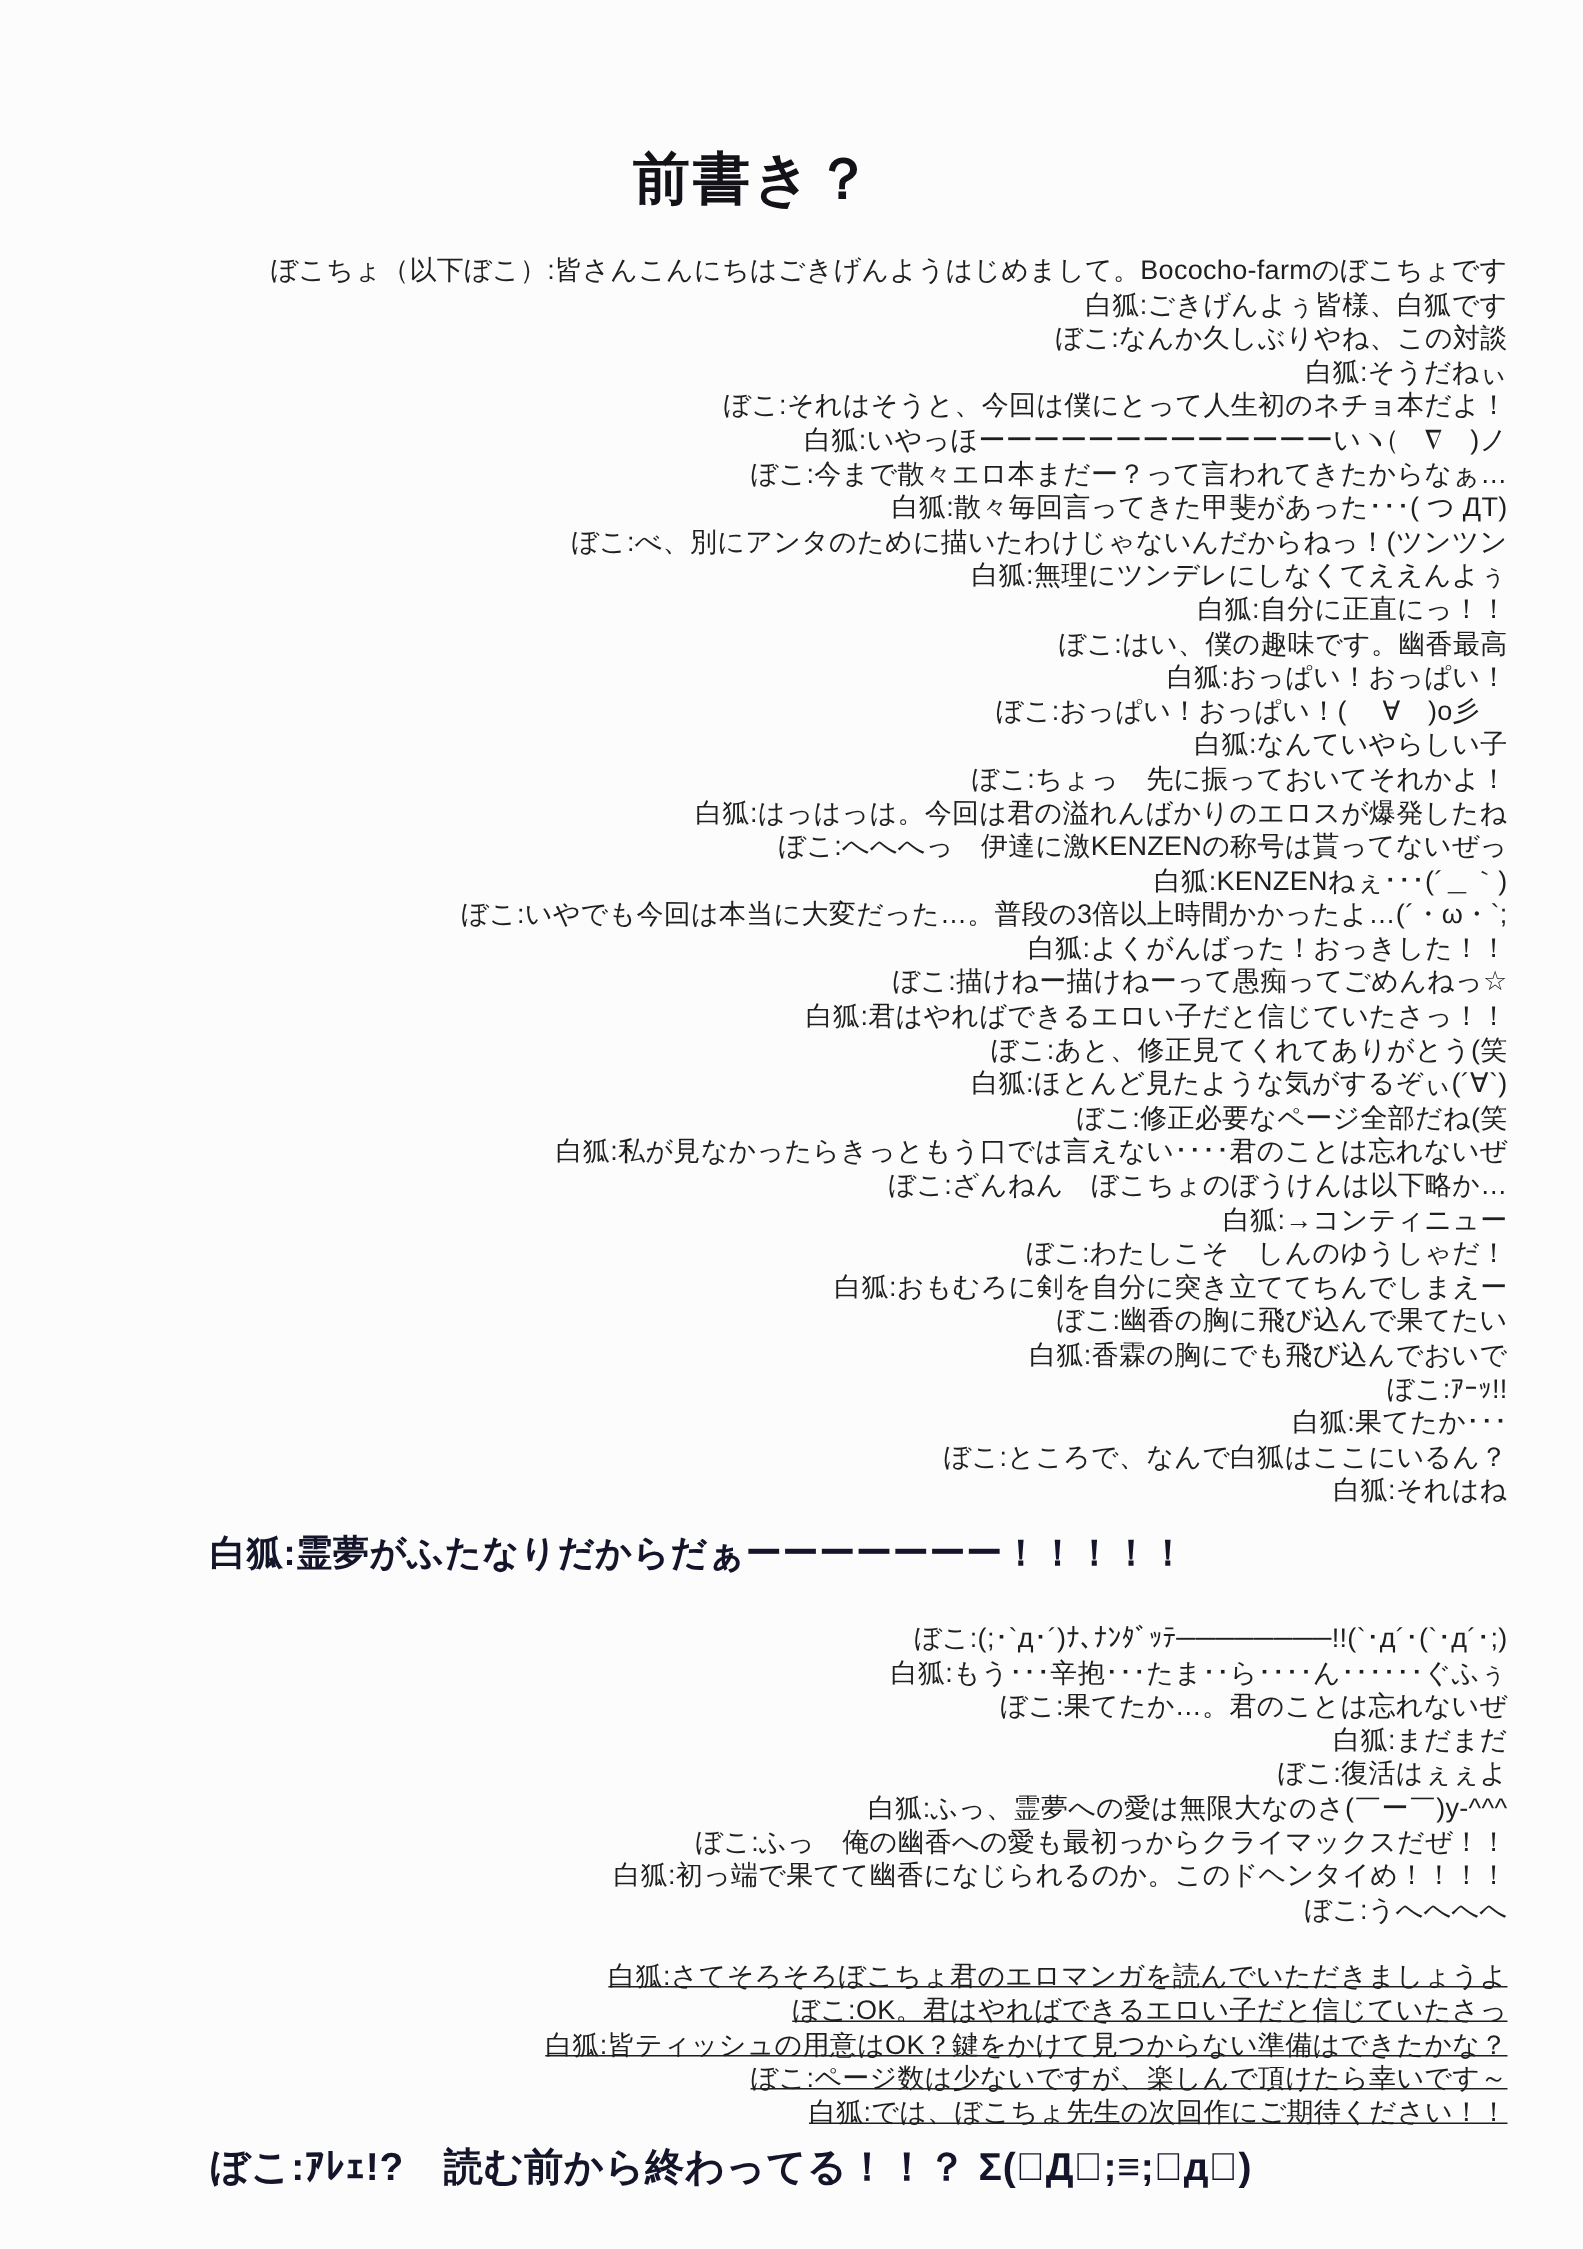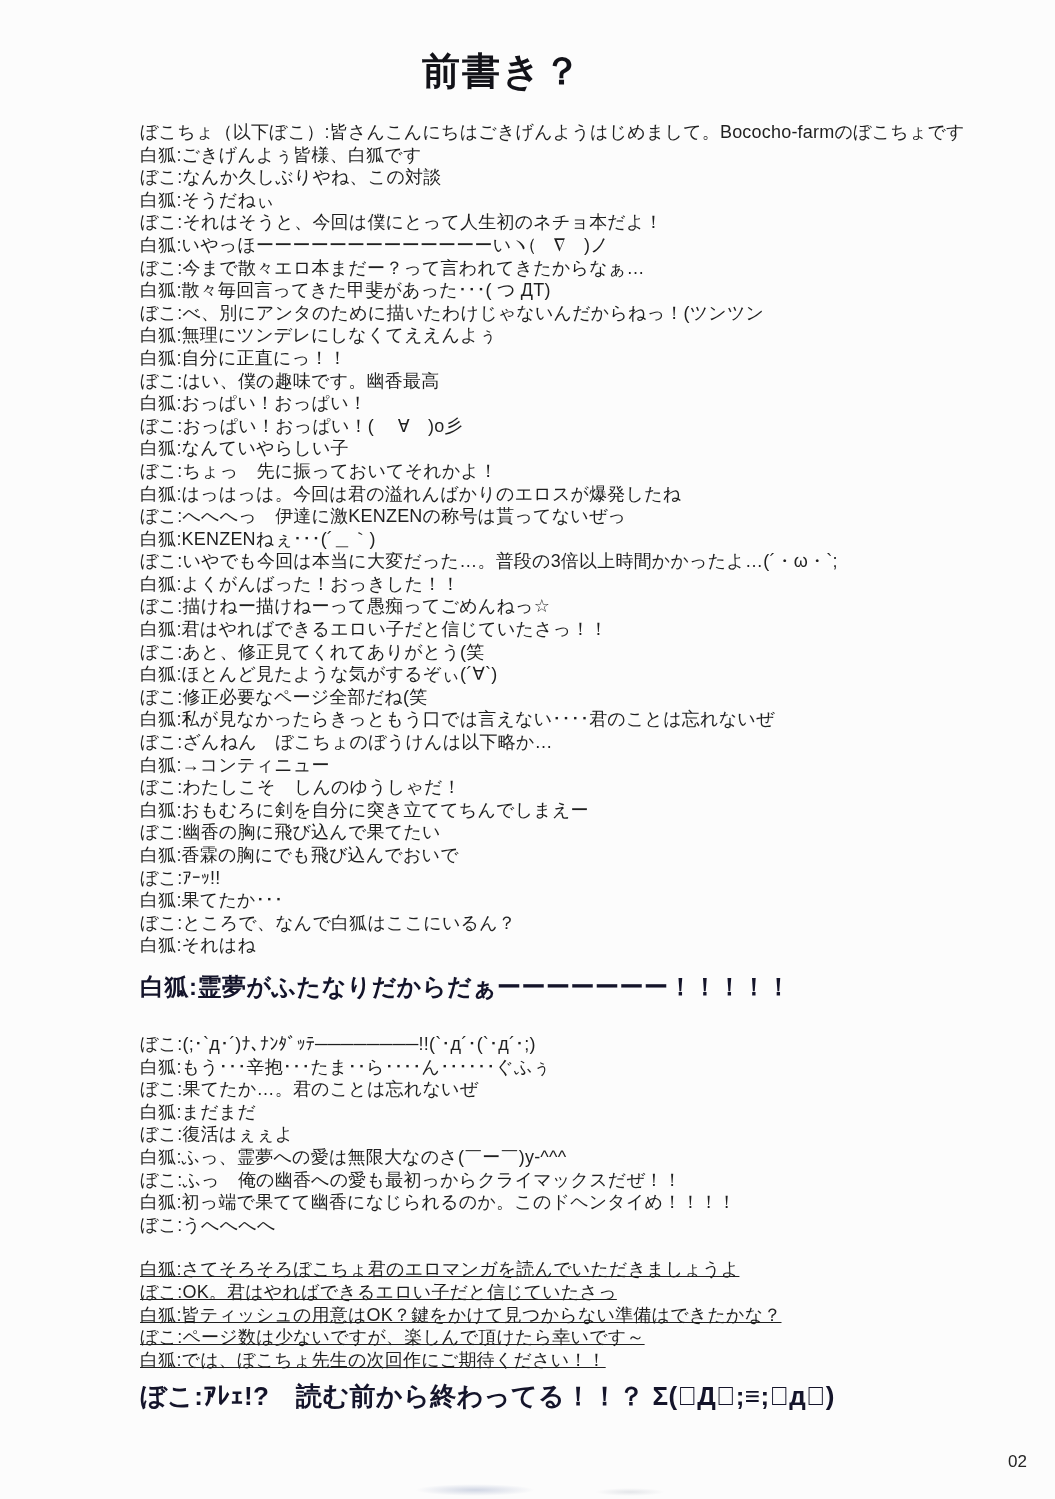--- a/index.html
+++ b/index.html
@@ -11,38 +11,40 @@
     height: 1499px;
     background: #fcfcfc;
     font-family: "Liberation Sans", "DejaVu Sans", sans-serif;
     color: #1f1f1f;
     position: relative;
     overflow: hidden;
   }
   .page {
     position: absolute;
     inset: 0;
+    margin-top: 48px;
   }
   .title {
     margin: 46px 50px 0 0;
     text-align: center;
     font-size: 38px;
     font-weight: bold;
     letter-spacing: 2px;
     color: #121218;
   }
   .dialogue {
     margin-left: 140px;
     margin-right: 50px;
     font-size: 18px;
     line-height: 22.6px;
     letter-spacing: 0.2px;
   }
   .dialogue .line {
     white-space: nowrap;
+    text-align: right;
   }
   .d1 { margin-top: 24px; }
   .d2 { margin-top: 30px; }
   .d3 { margin-top: 22px; text-decoration: underline; }
   .shout {
     margin-left: 140px;
     margin-top: 14px;
     margin-bottom: 0;
     font-size: 24px;
     font-weight: bold;

